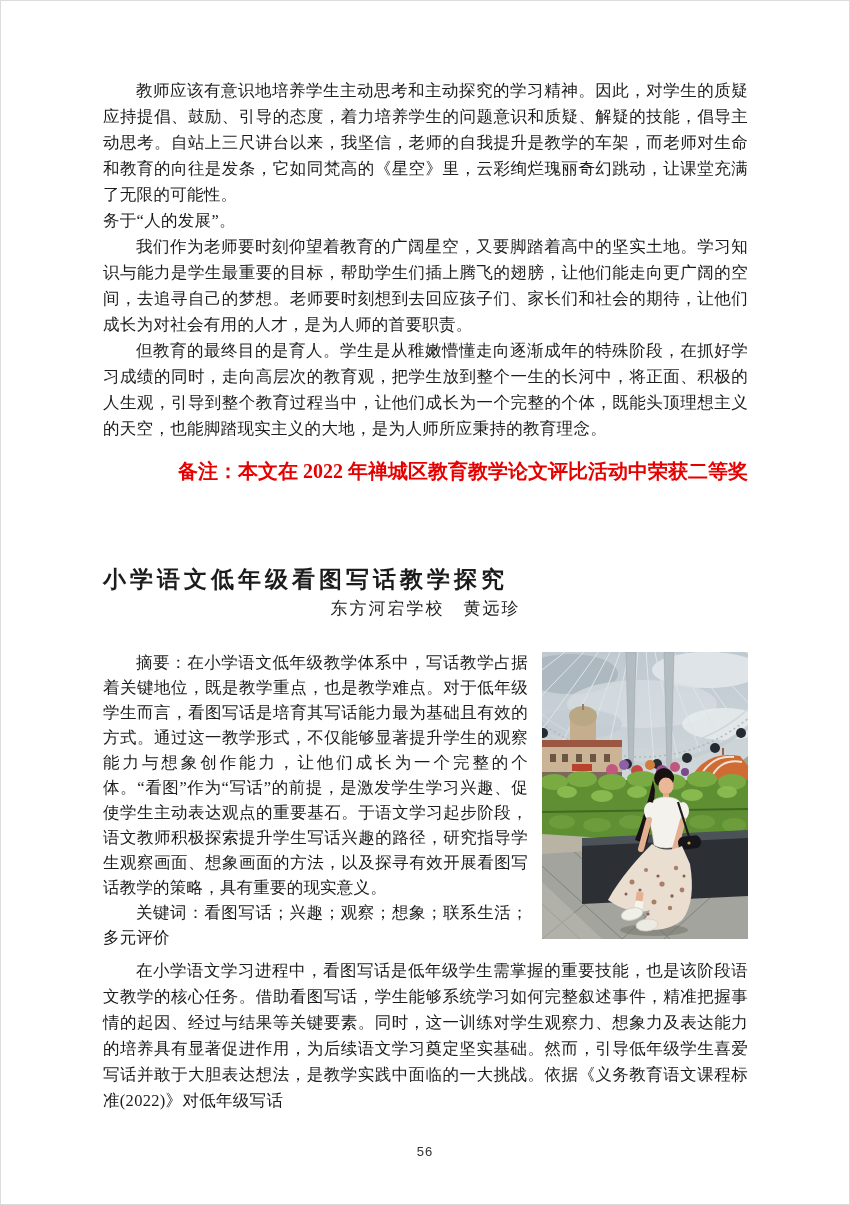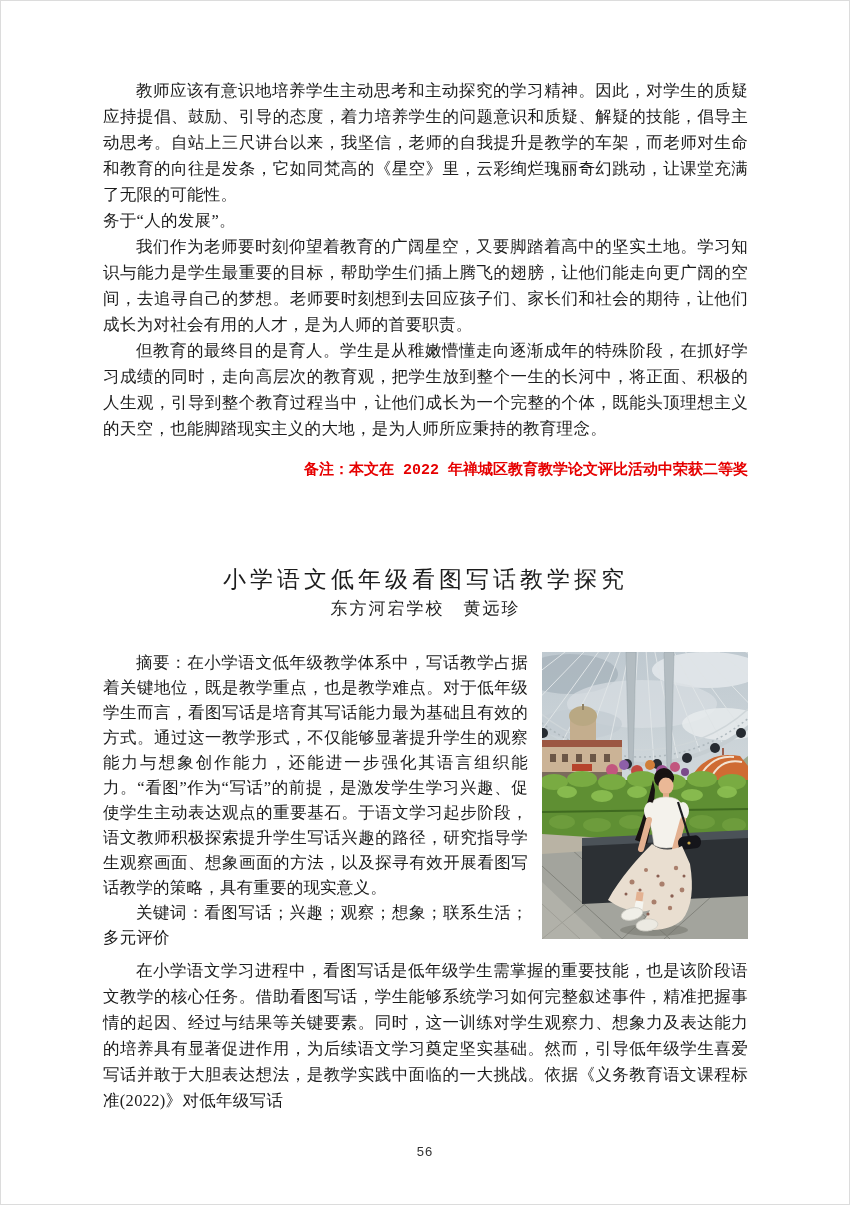--- a/index.html
+++ b/index.html
@@ -22,30 +22,30 @@
     font-size:16.5px;
     line-height:26px;
     text-align:justify;
     text-indent:2em;
     letter-spacing:0.3px;
   }
   .para.no-indent{text-indent:0;}
   .award-note{
     margin-top:16px;
     text-align:right;
-    font-family:Liberation Mono, monospace;
+    font-family:Liberation Serif, serif;
     font-weight:700;
-    font-size:15px;
+    font-size:20px;
     line-height:26px;
   }
   .article-title{
     margin:80px 0 0 0;
-    text-align:center;
+    text-align:left;
     font-size:23px;
-    font-weight:400;
+    font-weight:700;
     letter-spacing:4px;
     line-height:32px;
   }
   .article-byline{
     margin-top:0;
     text-align:center;
     font-size:17px;
     letter-spacing:2px;
     line-height:26px;
   }
@@ -273,21 +273,21 @@
               <circle cx="106" cy="262" r="1.6"></circle>
                 <circle cx="84" cy="242" r="1.5"></circle>
             </g>
             <rect x="94" y="240" width="7" height="11" fill="#e3b191" transform="rotate(8 97 245)"></rect>
             <rect x="93" y="249" width="8" height="8" fill="#f5f5f0" transform="rotate(8 97 253)"></rect>
             <ellipse cx="90" cy="262" rx="11" ry="6" fill="#f0efe8" transform="rotate(-14 90 262)" stroke="#cfcec6" stroke-width="0.8"></ellipse>
             <ellipse cx="105" cy="273" rx="11" ry="6" fill="#eceae2" transform="rotate(-6 105 273)" stroke="#cfcec6" stroke-width="0.8"></ellipse>
           </g>
         </svg>
       </div>
-      <p class="abs-para">摘要：在小学语文低年级教学体系中，写话教学占据着关键地位，既是教学重点，也是教学难点。对于低年级学生而言，看图写话是培育其写话能力最为基础且有效的方式。通过这一教学形式，不仅能够显著提升学生的观察能力与想象创作能力，还能进一步强化其语言组织能力。“看图”作为“写话”的前提，是激发学生学习兴趣、促使学生主动表达观点的重要基石。于语文学习起步阶段，语文教师积极探索提升学生写话兴趣的路径，研究指导学生观察画面、想象画面的方法，以及探寻有效开展看图写话教学的策略，具有重要的现实意义。</p>
+      <p class="abs-para">摘要：在小学语文低年级教学体系中，写话教学占据着关键地位，既是教学重点，也是教学难点。对于低年级学生而言，看图写话是培育其写话能力最为基础且有效的方式。通过这一教学形式，不仅能够显著提升学生的观察能力与想象创作能力，让他们成长为一个完整的个体。“看图”作为“写话”的前提，是激发学生学习兴趣、促使学生主动表达观点的重要基石。于语文学习起步阶段，语文教师积极探索提升学生写话兴趣的路径，研究指导学生观察画面、想象画面的方法，以及探寻有效开展看图写话教学的策略，具有重要的现实意义。</p>
       <p class="abs-para">关键词：看图写话；兴趣；观察；想象；联系生活；多元评价</p>
       <div class="clear"></div>
     </div>
 
     <p class="body-para">在小学语文学习进程中，看图写话是低年级学生需掌握的重要技能，也是该阶段语文教学的核心任务。借助看图写话，学生能够系统学习如何完整叙述事件，精准把握事情的起因、经过与结果等关键要素。同时，这一训练对学生观察力、想象力及表达能力的培养具有显著促进作用，为后续语文学习奠定坚实基础。然而，引导低年级学生喜爱写话并敢于大胆表达想法，是教学实践中面临的一大挑战。依据《义务教育语文课程标准(2022)》对低年级写话</p>
   </div>
 
   <div class="page-number">56</div>
 </div>
 

